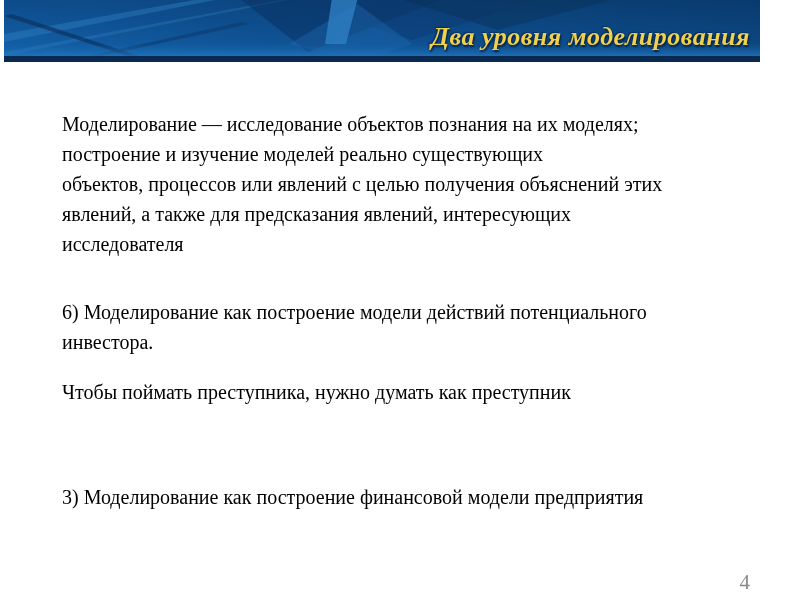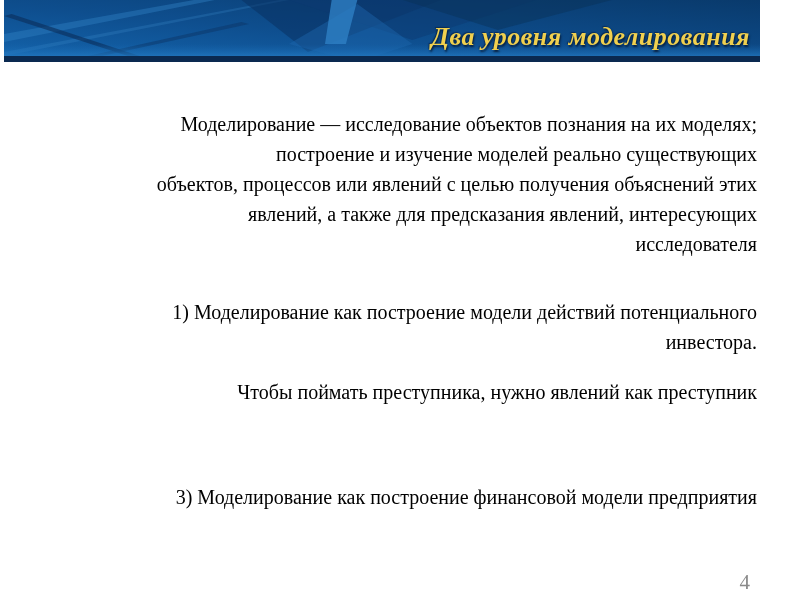--- a/index.html
+++ b/index.html
@@ -8,21 +8,20 @@
     background: #ffffff;
   }
   .slide {
     position: relative;
     width: 760px;
     height: 600px;
     background: #ffffff;
     overflow: hidden;
     font-family: "Liberation Serif", "DejaVu Serif", serif;
     color: #000000;
-    text-align: right;
   }
 
   
   .banner {
     position: absolute;
     top: 0;
     left: 4px;
     right: 0;
     height: 62px;
   }
@@ -110,22 +109,22 @@
     </svg>
     <div class="banner-title">Два уровня моделирования</div>
   </div>
 
   <p class="para para-definition">Моделирование — исследование объектов познания на их моделях;
 построение и изучение моделей реально существующих
 объектов, процессов или явлений с целью получения объяснений этих
 явлений, а также для предсказания явлений, интересующих
 исследователя</p>
 
-  <p class="para para-level1">1) Моделирование как построение модели действий потенциального
+  <p class="para para-level1">6) Моделирование как построение модели действий потенциального
 инвестора.</p>
 
-  <p class="para para-quote">Чтобы поймать преступника, нужно явлений как преступник</p>
+  <p class="para para-quote">Чтобы поймать преступника, нужно думать как преступник</p>
 
   <p class="para para-level2">3) Моделирование как построение финансовой модели предприятия</p>
 
   <div class="page-number">4</div>
 
 </div>
 
 </body></html>

